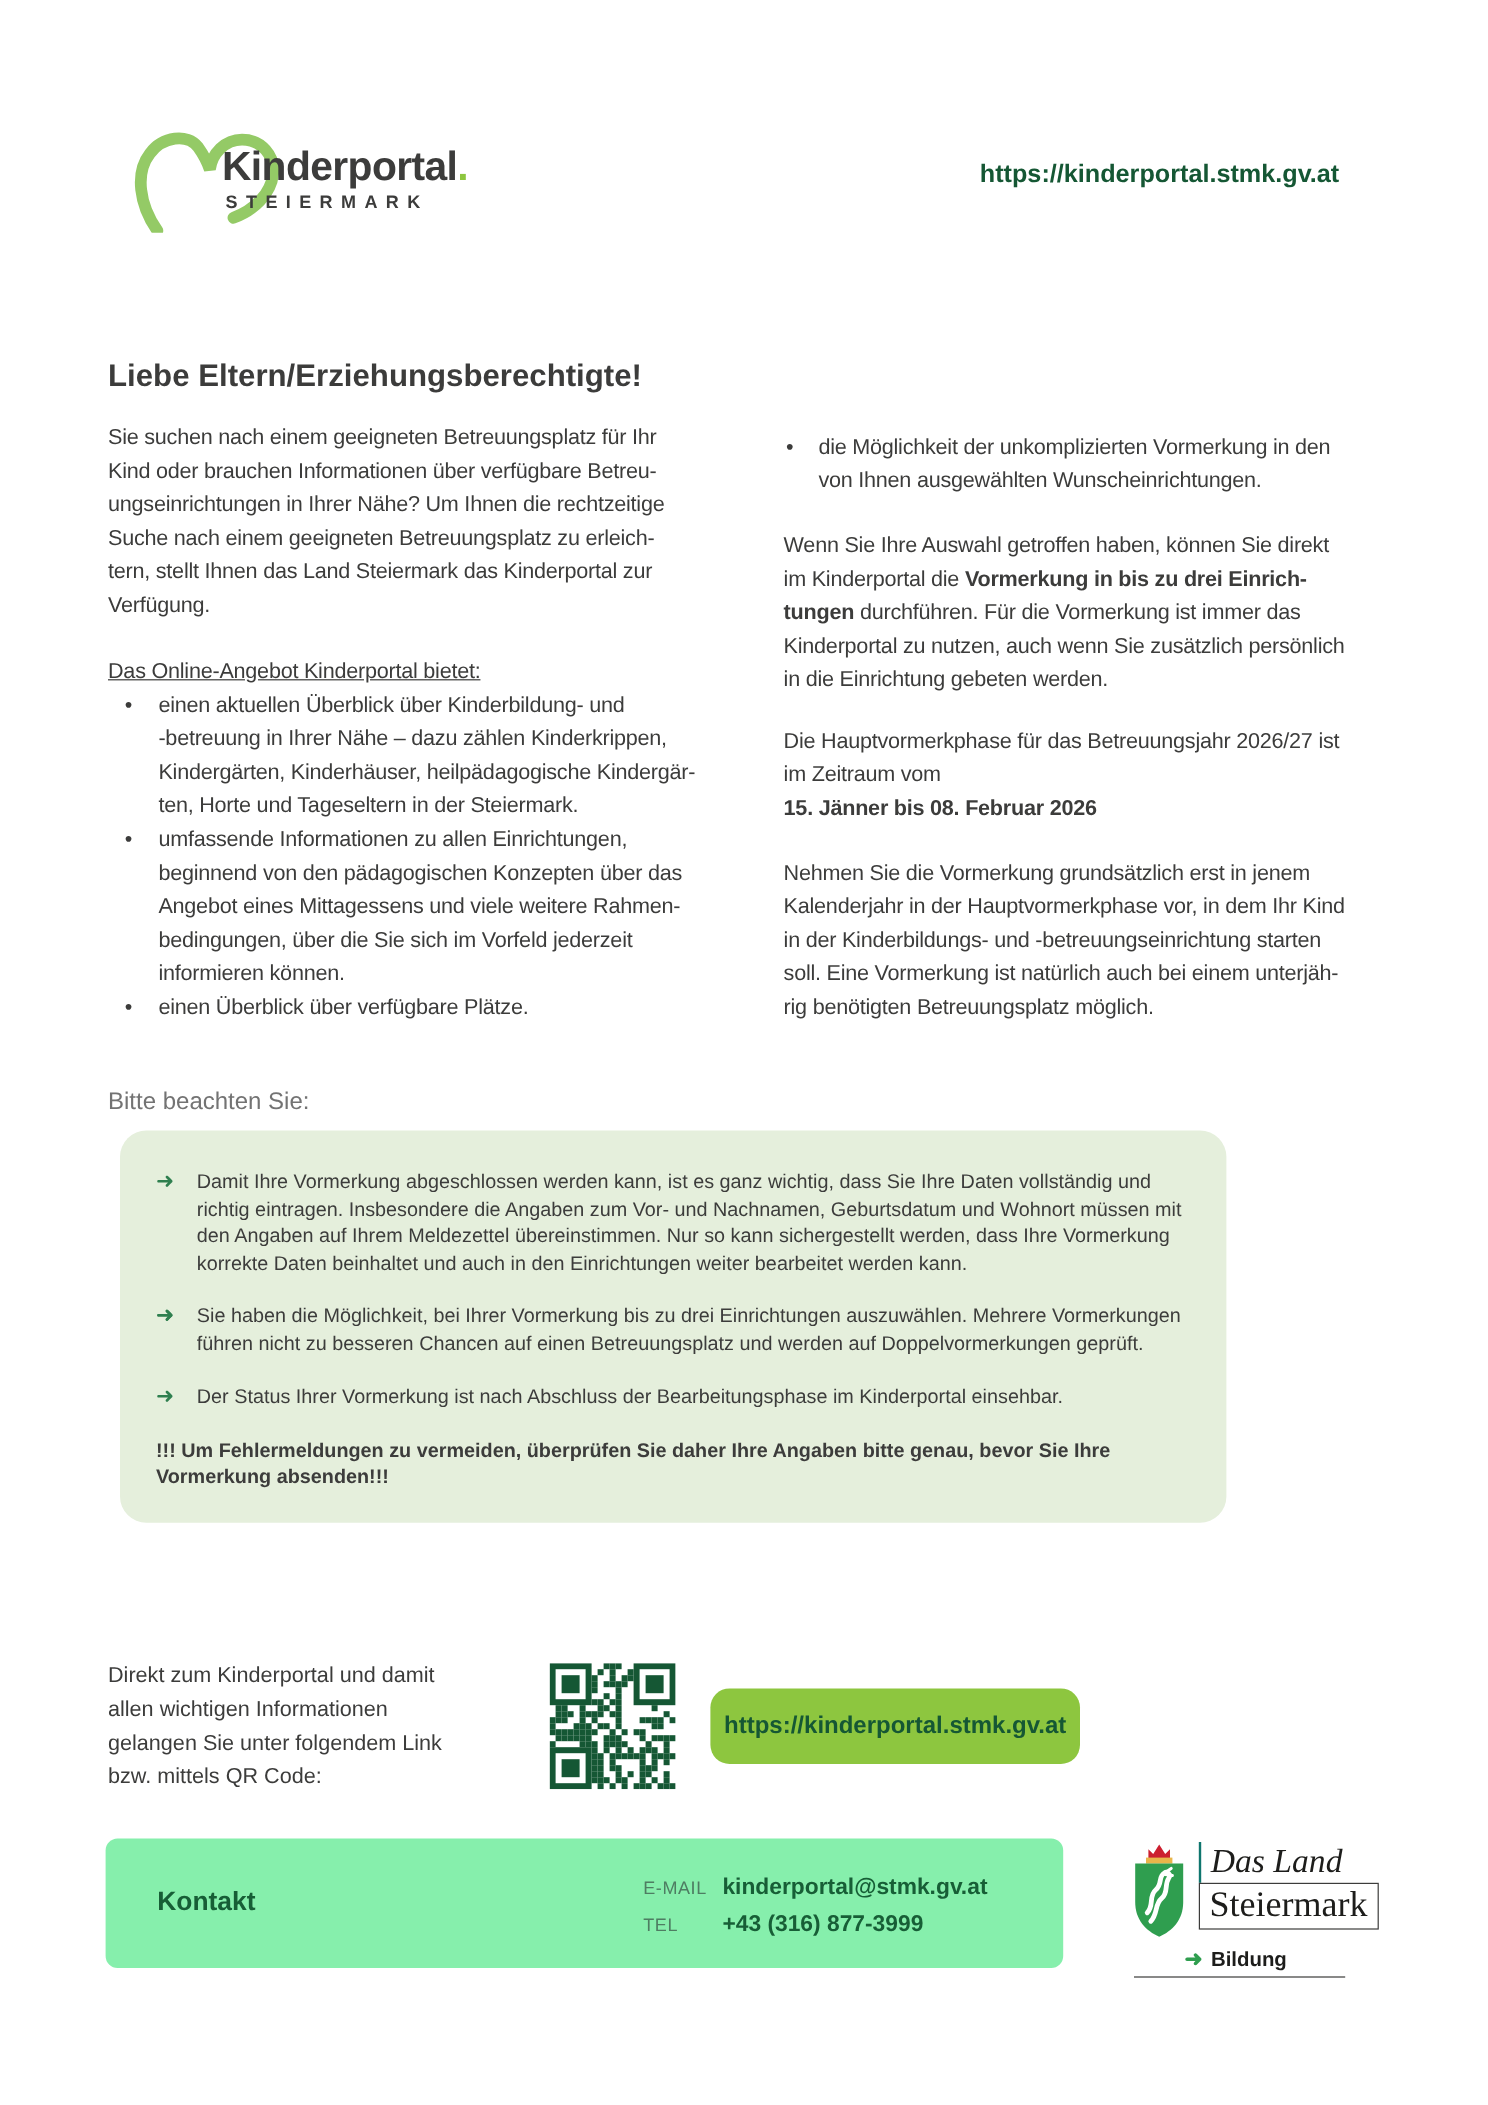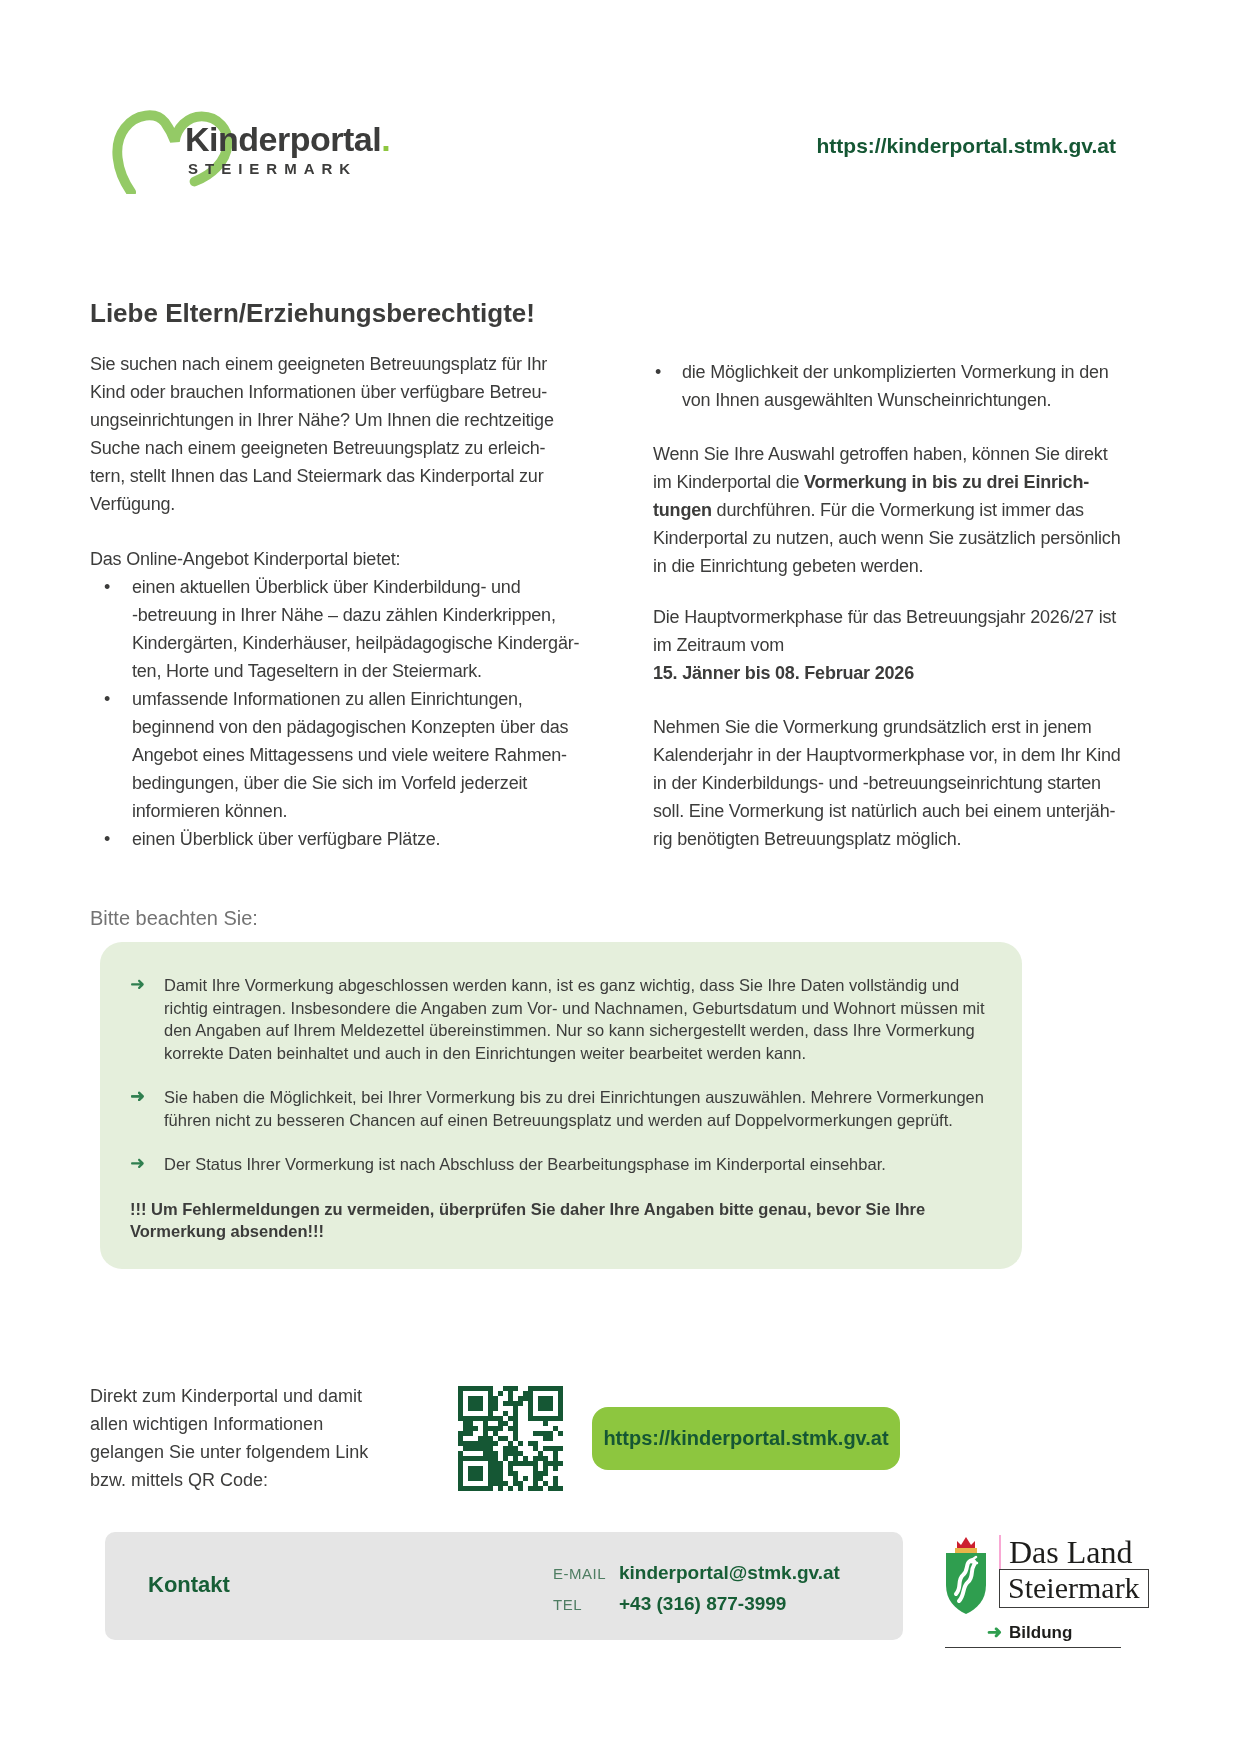--- a/index.html
+++ b/index.html
@@ -14,21 +14,21 @@
   .logo-dot{color:#8dc63f;}
   .logo-sub{position:absolute;left:88px;top:70px;font-size:15px;font-weight:600;letter-spacing:7px;color:#3c3c3b;}
   .header-url{position:absolute;right:124px;top:134px;font-size:21px;font-weight:bold;color:#155734;}
 
   
   .main-heading{position:absolute;left:90px;top:298px;font-size:26px;font-weight:bold;color:#3c3c3b;margin:0;}
   .col{position:absolute;top:350px;font-size:18px;line-height:28px;letter-spacing:-0.2px;}
   .col-left{left:90px;width:490px;}
   .col-right{left:653px;width:500px;}
   .col p{margin:0;}
-  .list-intro{margin-top:27px !important;}
+  .list-intro{margin-top:27px !important;text-decoration:underline;}
   ul.dots{list-style:none;margin:0;padding:0;}
   ul.dots li{position:relative;padding-left:42px;white-space:pre-line;}
   ul.dots li::before{content:"•";position:absolute;left:14px;top:0;}
   ul.dots.right li{padding-left:29px;}
   ul.dots.right li::before{left:2px;}
   .col-right .bullet-wrap{margin-top:8px;}
   .col-right .p1{margin-top:26px !important;}
   .col-right .p2{margin-top:23px !important;}
   .col-right .p3{margin-top:26px !important;}
   .bold-inline{font-weight:bold;}
@@ -44,31 +44,31 @@
   .notice-warning{font-size:16.5px;line-height:22.5px;font-weight:bold;margin:10px 0 0 0;white-space:pre-line;}
 
   
   .link-text{position:absolute;left:90px;top:1382px;font-size:18px;line-height:28px;white-space:pre-line;}
   .qr{position:absolute;left:458px;top:1386px;width:105px;height:105px;color:#155734;}
   .link-button{position:absolute;left:592px;top:1407px;width:308px;height:63px;background:#8dc63f;
                border:none;border-radius:16px;font-family:"Liberation Sans",sans-serif;
                font-size:20px;font-weight:bold;color:#155734;display:flex;align-items:center;justify-content:center;cursor:pointer;}
 
   
-  .contact-bar{position:absolute;left:105px;top:1532px;width:798px;height:108px;background:#e5e5e5;border-radius:10px;}
+  .contact-bar{position:absolute;left:88px;top:1532px;width:798px;height:108px;background:#86efac;border-radius:10px;}
   .kontakt-label{position:absolute;left:43px;top:40px;font-size:22px;font-weight:bold;color:#175e36;}
   .contact-rows{position:absolute;left:448px;top:30px;}
   .contact-row{display:flex;align-items:baseline;height:31px;}
   .contact-row .lab{width:66px;font-size:15px;letter-spacing:0.5px;color:#4e7d62;}
   .contact-row .val{font-size:19px;font-weight:bold;color:#175e36;}
 
   .land-logo{position:absolute;left:943px;top:1535px;width:200px;height:118px;}
   .land-coat{position:absolute;left:0;top:0;}
   .land-text{position:absolute;left:56px;top:0;font-family:"Liberation Serif",serif;color:#1d1d1b;}
-  .land-line1{border-left:2px solid #f9a8d4;padding:0 10px 0 8px;font-size:32px;line-height:34px;}
+  .land-line1{border-left:2px solid #0f766e;padding:0 10px 0 8px;font-size:28px;line-height:34px;font-style:italic;}
   .land-line2{border:1.5px solid #3c3c3b;padding:1px 8px 2px 8px;font-size:30px;line-height:34px;display:inline-block;}
   .land-badge{position:absolute;left:2px;top:86px;font-size:17px;font-weight:bold;color:#1d1d1b;
               font-family:"Liberation Sans",sans-serif;margin-left:42px;}
   .land-badge .arrow{color:#2f9e4f;margin-right:7px;font-size:18px;}
   .land-rule{position:absolute;left:2px;top:112px;width:176px;border-top:1.5px solid #3c3c3b;}
 </style>
 </head>
 <body>
 
 <div class="page">

